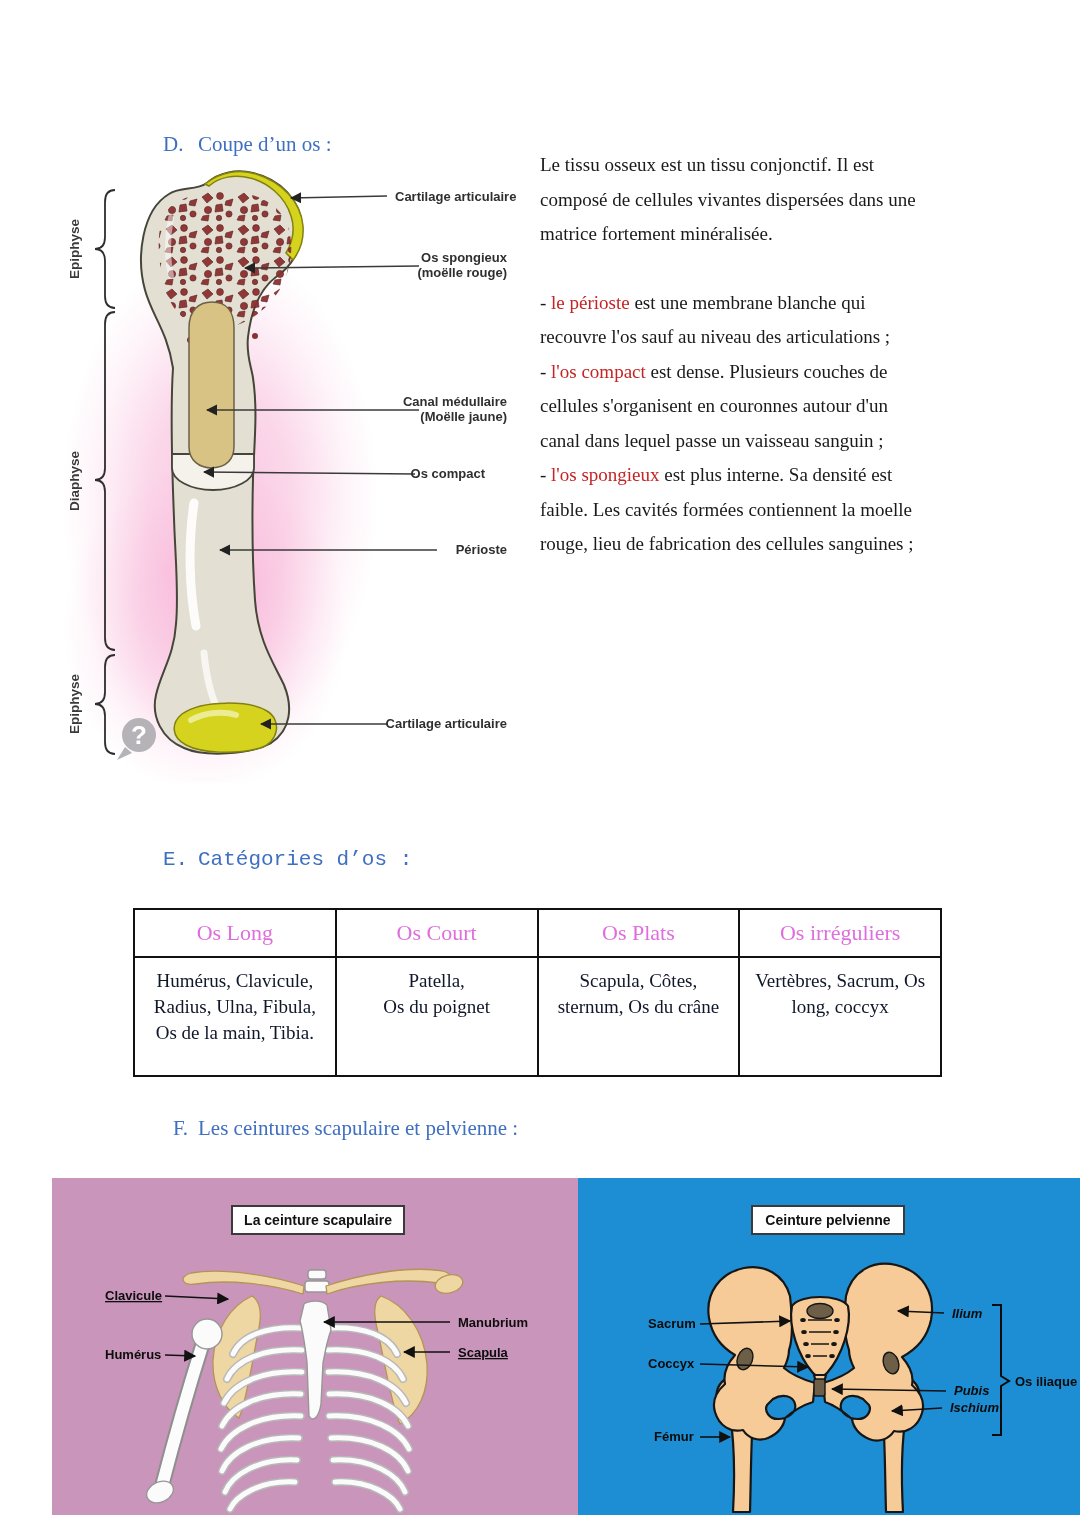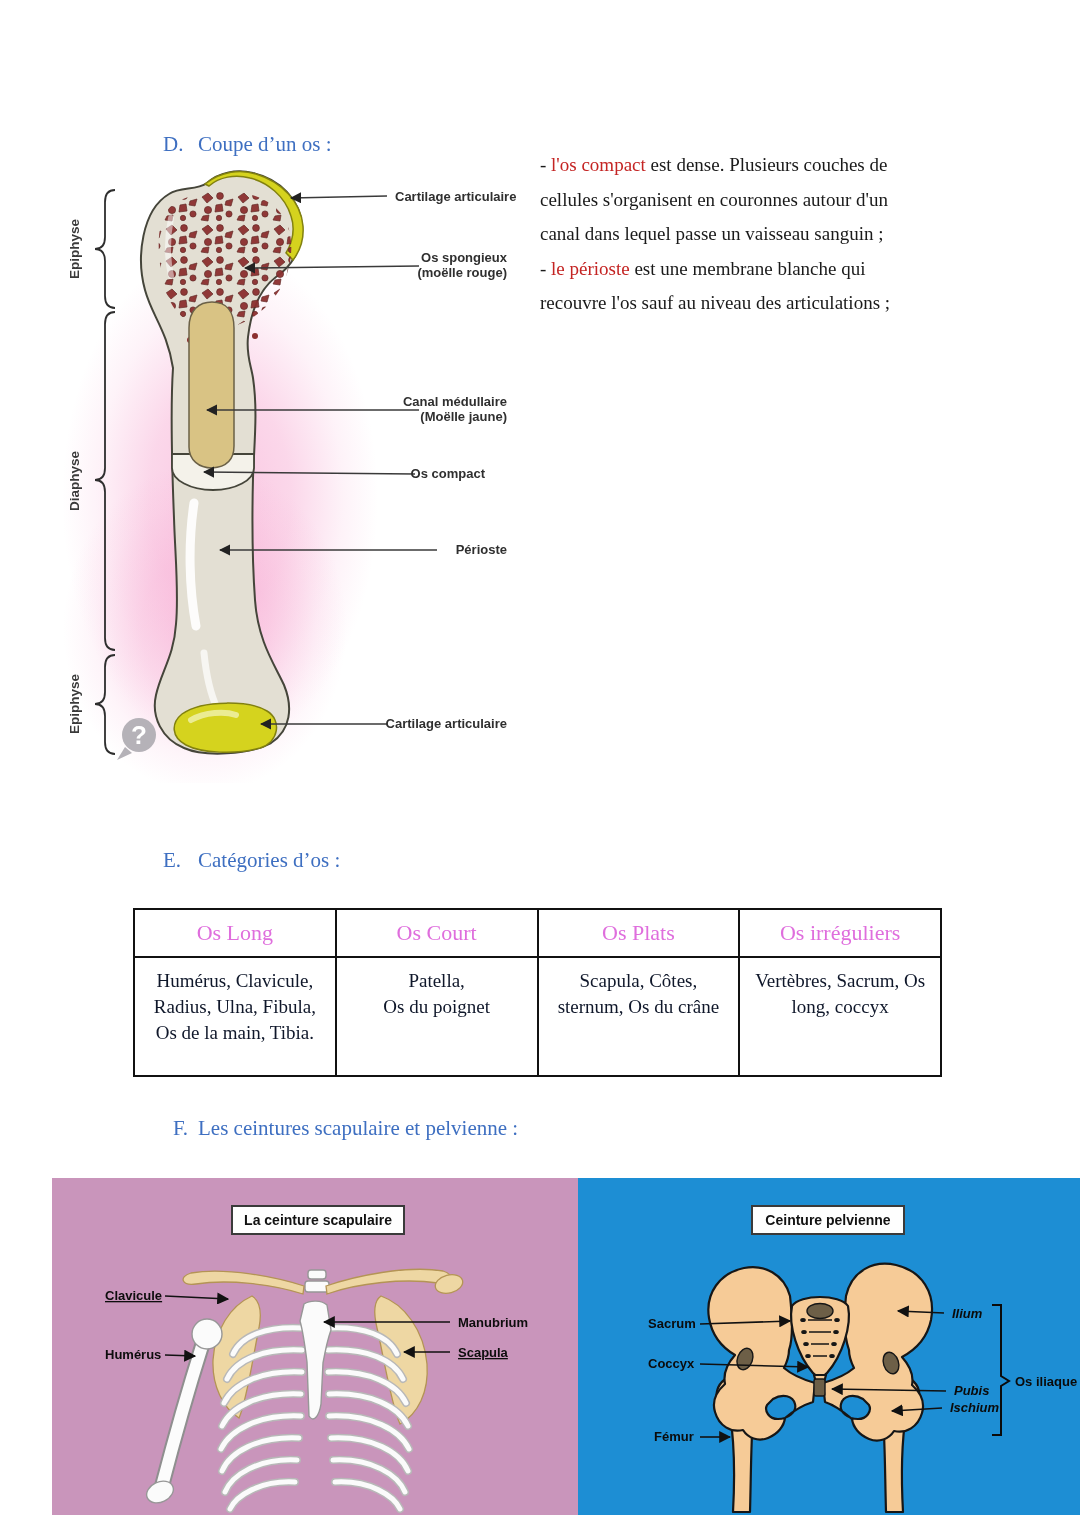--- a/index.html
+++ b/index.html
@@ -145,28 +145,34 @@
     <text class="co" x="452" y="104" text-anchor="end">Os spongieux</text>
     <text class="co" x="452" y="119" text-anchor="end">(moëlle rouge)</text>
     <text class="co" x="452" y="248" text-anchor="end">Canal médullaire</text>
     <text class="co" x="452" y="263" text-anchor="end">(Moëlle jaune)</text>
     <text class="co" x="430" y="320" text-anchor="end">Os compact</text>
     <text class="co" x="452" y="396" text-anchor="end">Périoste</text>
     <text class="co" x="452" y="570" text-anchor="end">Cartilage articulaire</text>
   </svg>
 
   <div class="bodytext">
+      <p class="gap-after"><span>Le tissu osseux est un tissu conjonctif. Il est
+composé de cellules vivantes dispersées dans une
+matrice fortement minéralisée.</span></p>
+      <p><span>- </span><span class="red">le périoste</span><span> est une membrane blanche qui
+recouvre l'os sauf au niveau des articulations ;</span></p>
       <p><span>- </span><span class="red">l'os compact</span><span> est dense. Plusieurs couches de
 cellules s'organisent en couronnes autour d'un
 canal dans lequel passe un vaisseau sanguin ;</span></p>
-      <p><span>- </span><span class="red">le périoste</span><span> est une membrane blanche qui
-recouvre l'os sauf au niveau des articulations ;</span></p>
+      <p><span>- </span><span class="red">l'os spongieux</span><span> est plus interne. Sa densité est
+faible. Les cavités formées contiennent la moelle
+rouge, lieu de fabrication des cellules sanguines ;</span></p>
     </div>
 
-  <div class="heading" style="top:846px;">
+  <div class="heading" style="top:846px;font-family:Liberation Mono, monospace;">
     <span class="h-letter">E.</span><span class="h-title">Catégories d’os :</span>
   </div>
 
   <table class="cat">
       <thead>
         <tr>
           <th>Os Long</th>
           <th>Os Court</th>
           <th>Os Plats</th>
           <th>Os irréguliers</th>

